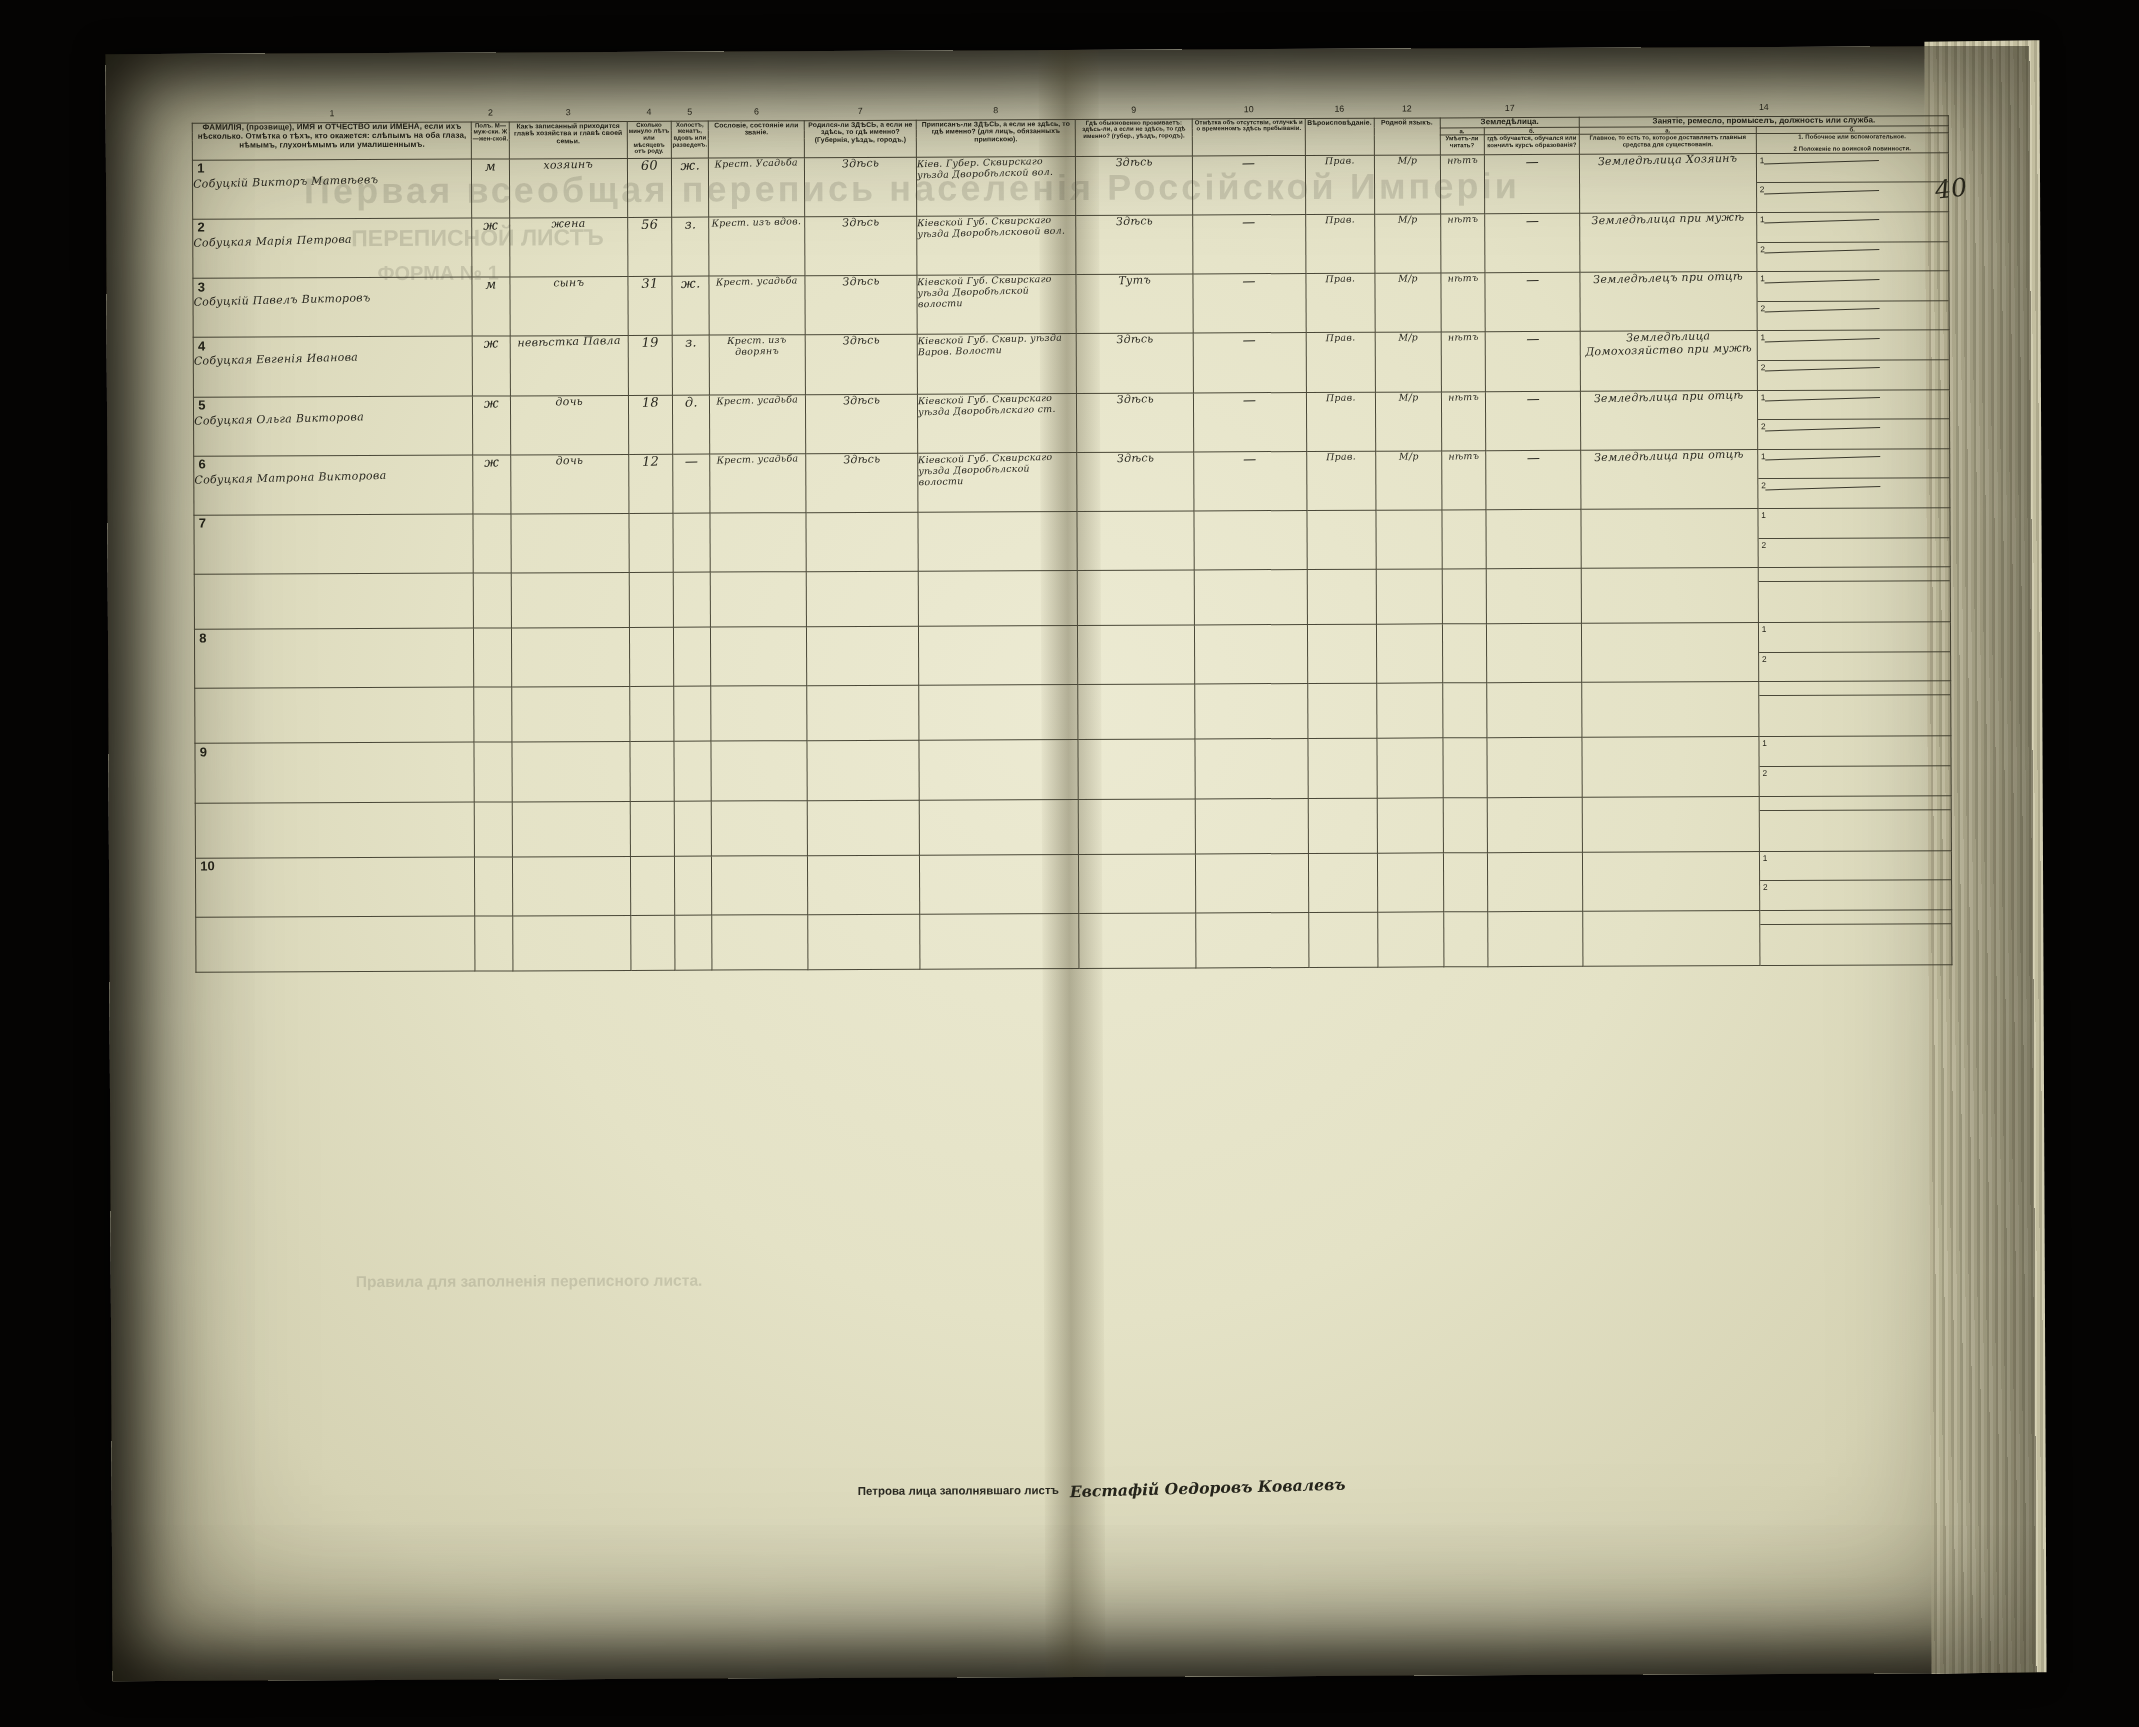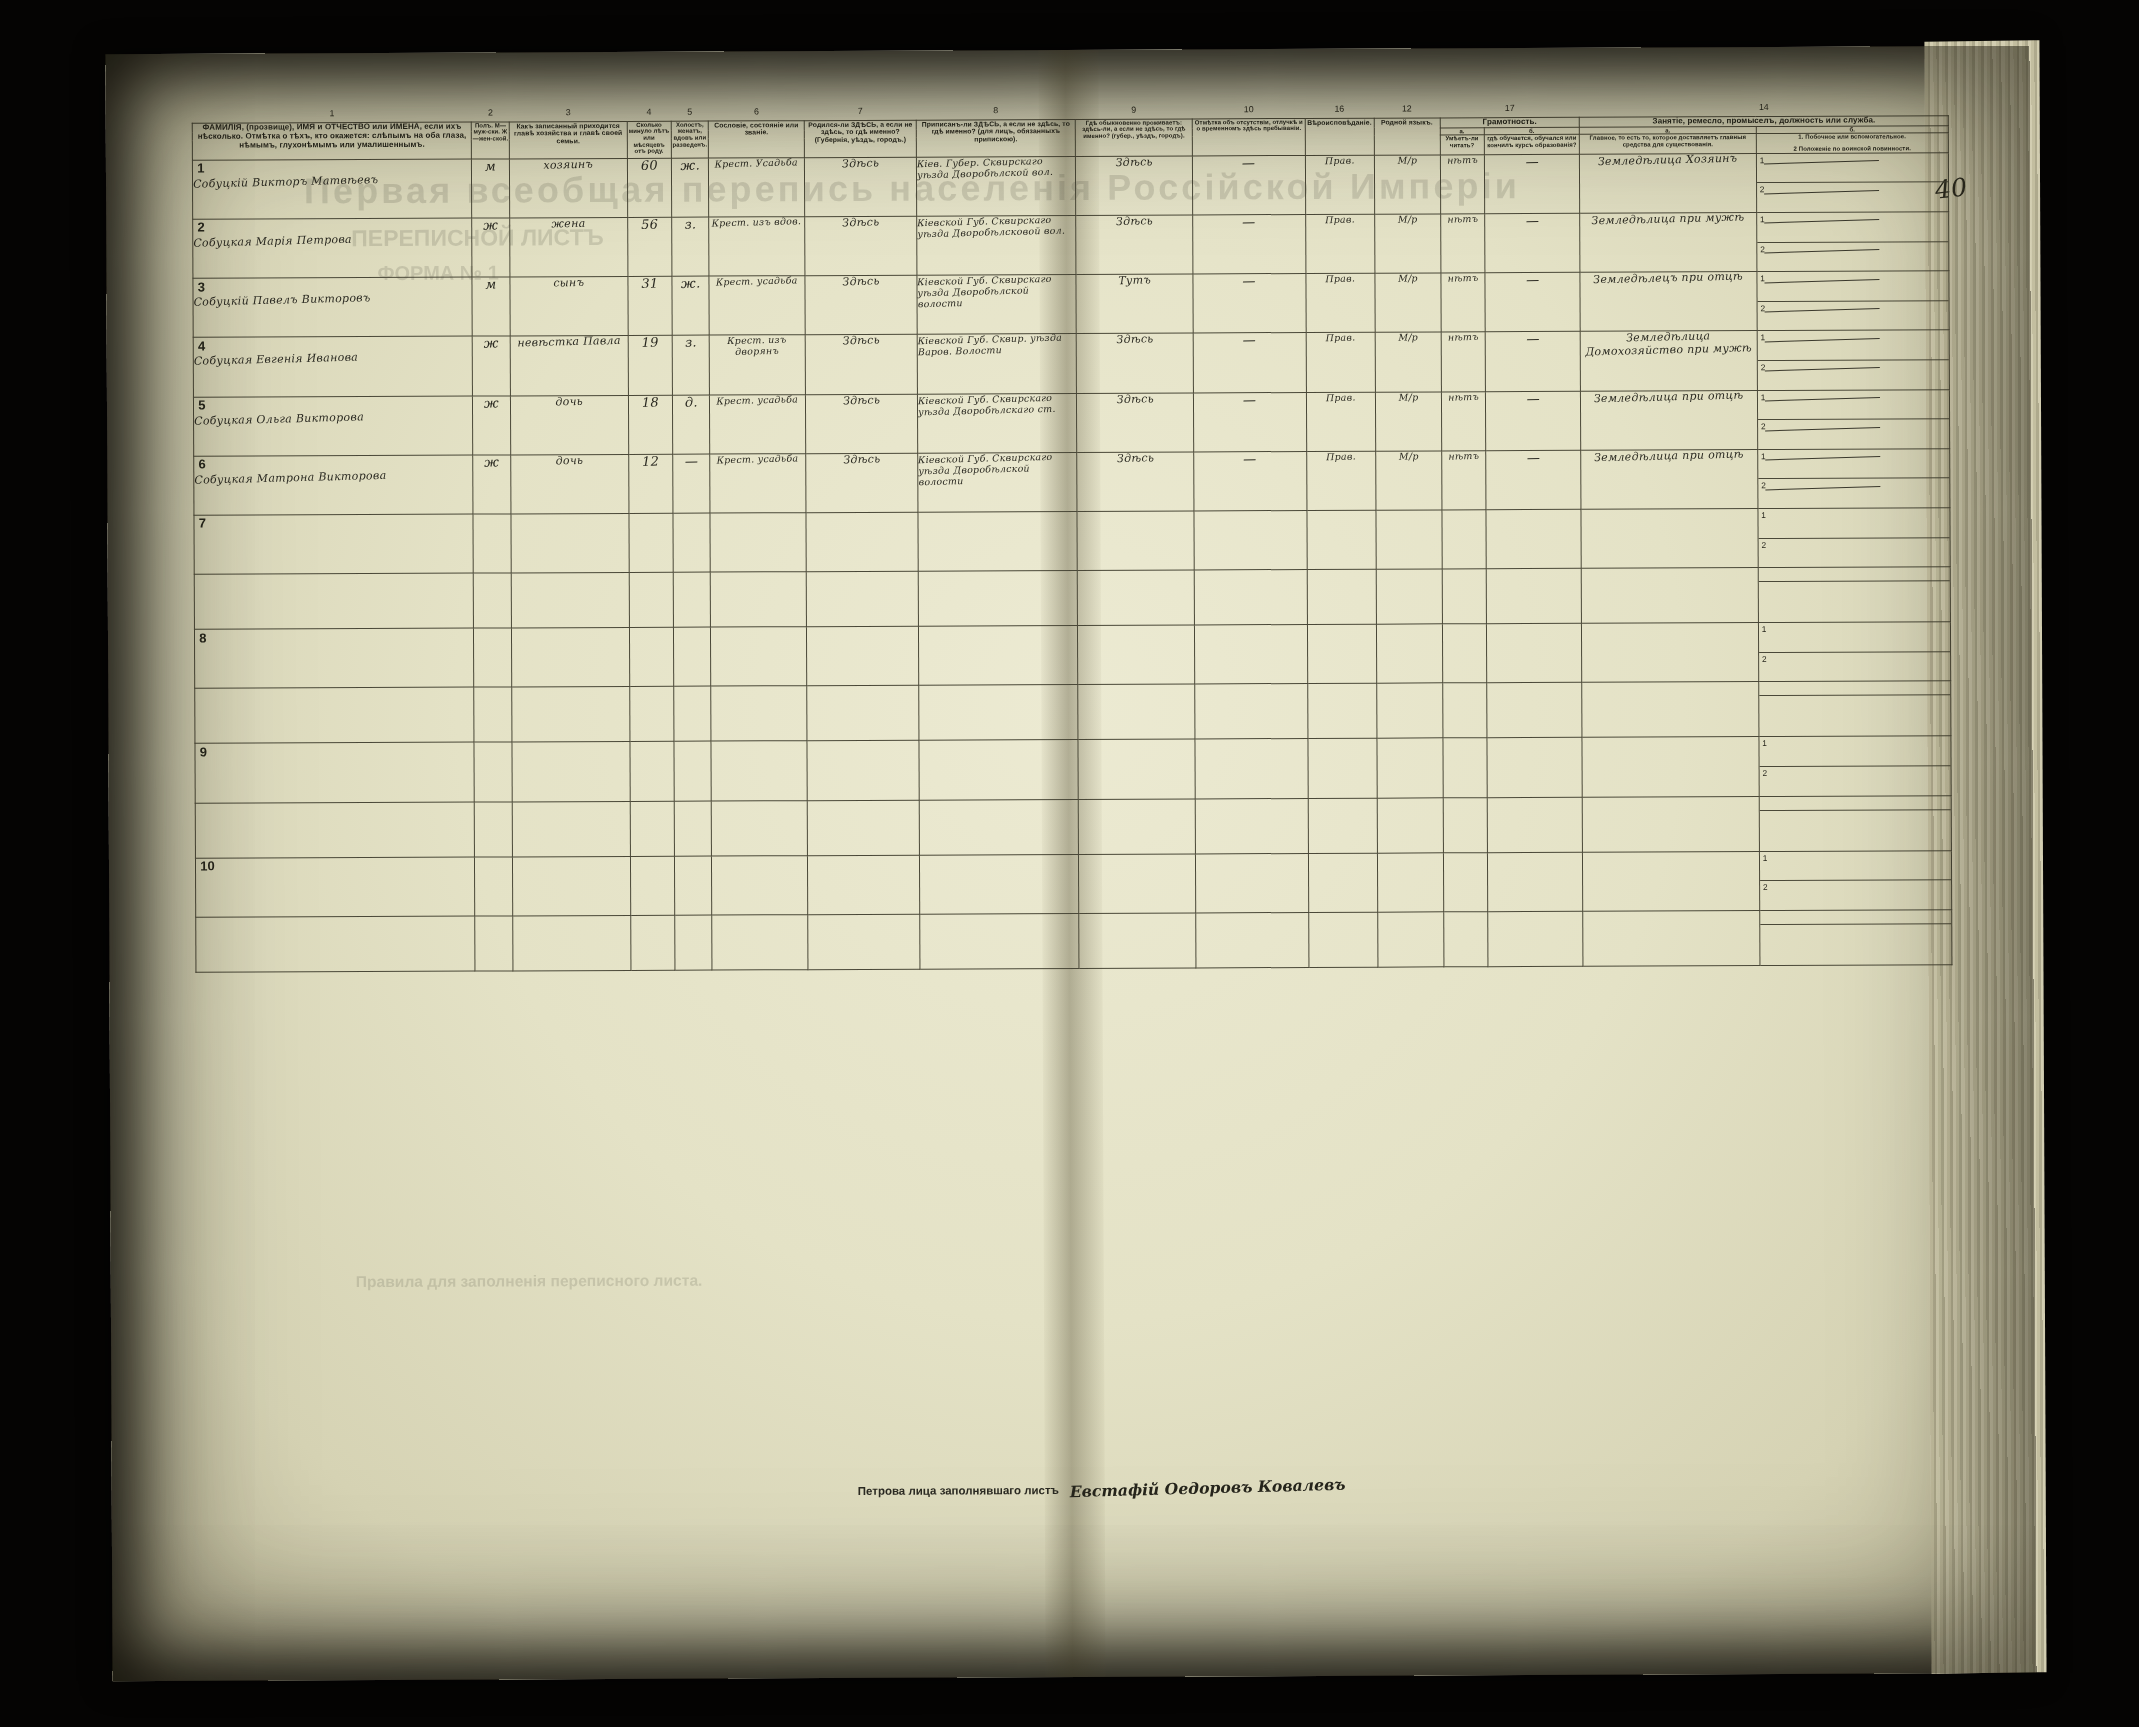--- a/index.html
+++ b/index.html
@@ -95,21 +95,21 @@
         <td class="hdr small" rowspan="3">Какъ записанный приходится главѣ хозяйства и главѣ своей семьи.</td>
         <td class="hdr tiny" rowspan="3">Сколько минуло лѣтъ или мѣсяцевъ отъ роду.</td>
         <td class="hdr tiny" rowspan="3">Холостъ, женатъ, вдовъ или разведенъ.</td>
         <td class="hdr small" rowspan="3">Сословіе, состояніе или званіе.</td>
         <td class="hdr small" rowspan="3">Родился-ли ЗДѢСЬ, а если не здѣсь, то гдѣ именно? (Губернія, уѣздъ, городъ.)</td>
         <td class="hdr small" rowspan="3">Приписанъ-ли ЗДѢСЬ, а если не здѣсь, то гдѣ именно? (для лицъ, обязанныхъ припискою).</td>
         <td class="hdr tiny" rowspan="3">Гдѣ обыкновенно проживаетъ: здѣсь-ли, а если не здѣсь, то гдѣ именно? (губер., уѣздъ, городъ).</td>
         <td class="hdr tiny" rowspan="3">Отмѣтка объ отсутствіи, отлучкѣ и о временномъ здѣсь пребываніи.</td>
         <td class="hdr small" rowspan="3">Вѣроисповѣданіе.</td>
         <td class="hdr small" rowspan="3">Родной языкъ.</td>
-        <td class="hdr" colspan="2">Грамотность.</td>
+        <td class="hdr" colspan="2">Земледѣлица.</td>
         <td class="hdr" colspan="2">Занятіе, ремесло, промыселъ, должность или служба.</td>
       </tr>
       <tr>
         <td class="hdr tiny" style="width:41px">а.</td>
         <td class="hdr tiny" style="width:90px">б.</td>
         <td class="hdr tiny" style="width:167px">а.</td>
         <td class="hdr tiny" style="width:182px">б.</td>
       </tr>
       <tr>
         <td class="hdr tiny">Умѣетъ-ли читать?</td>

